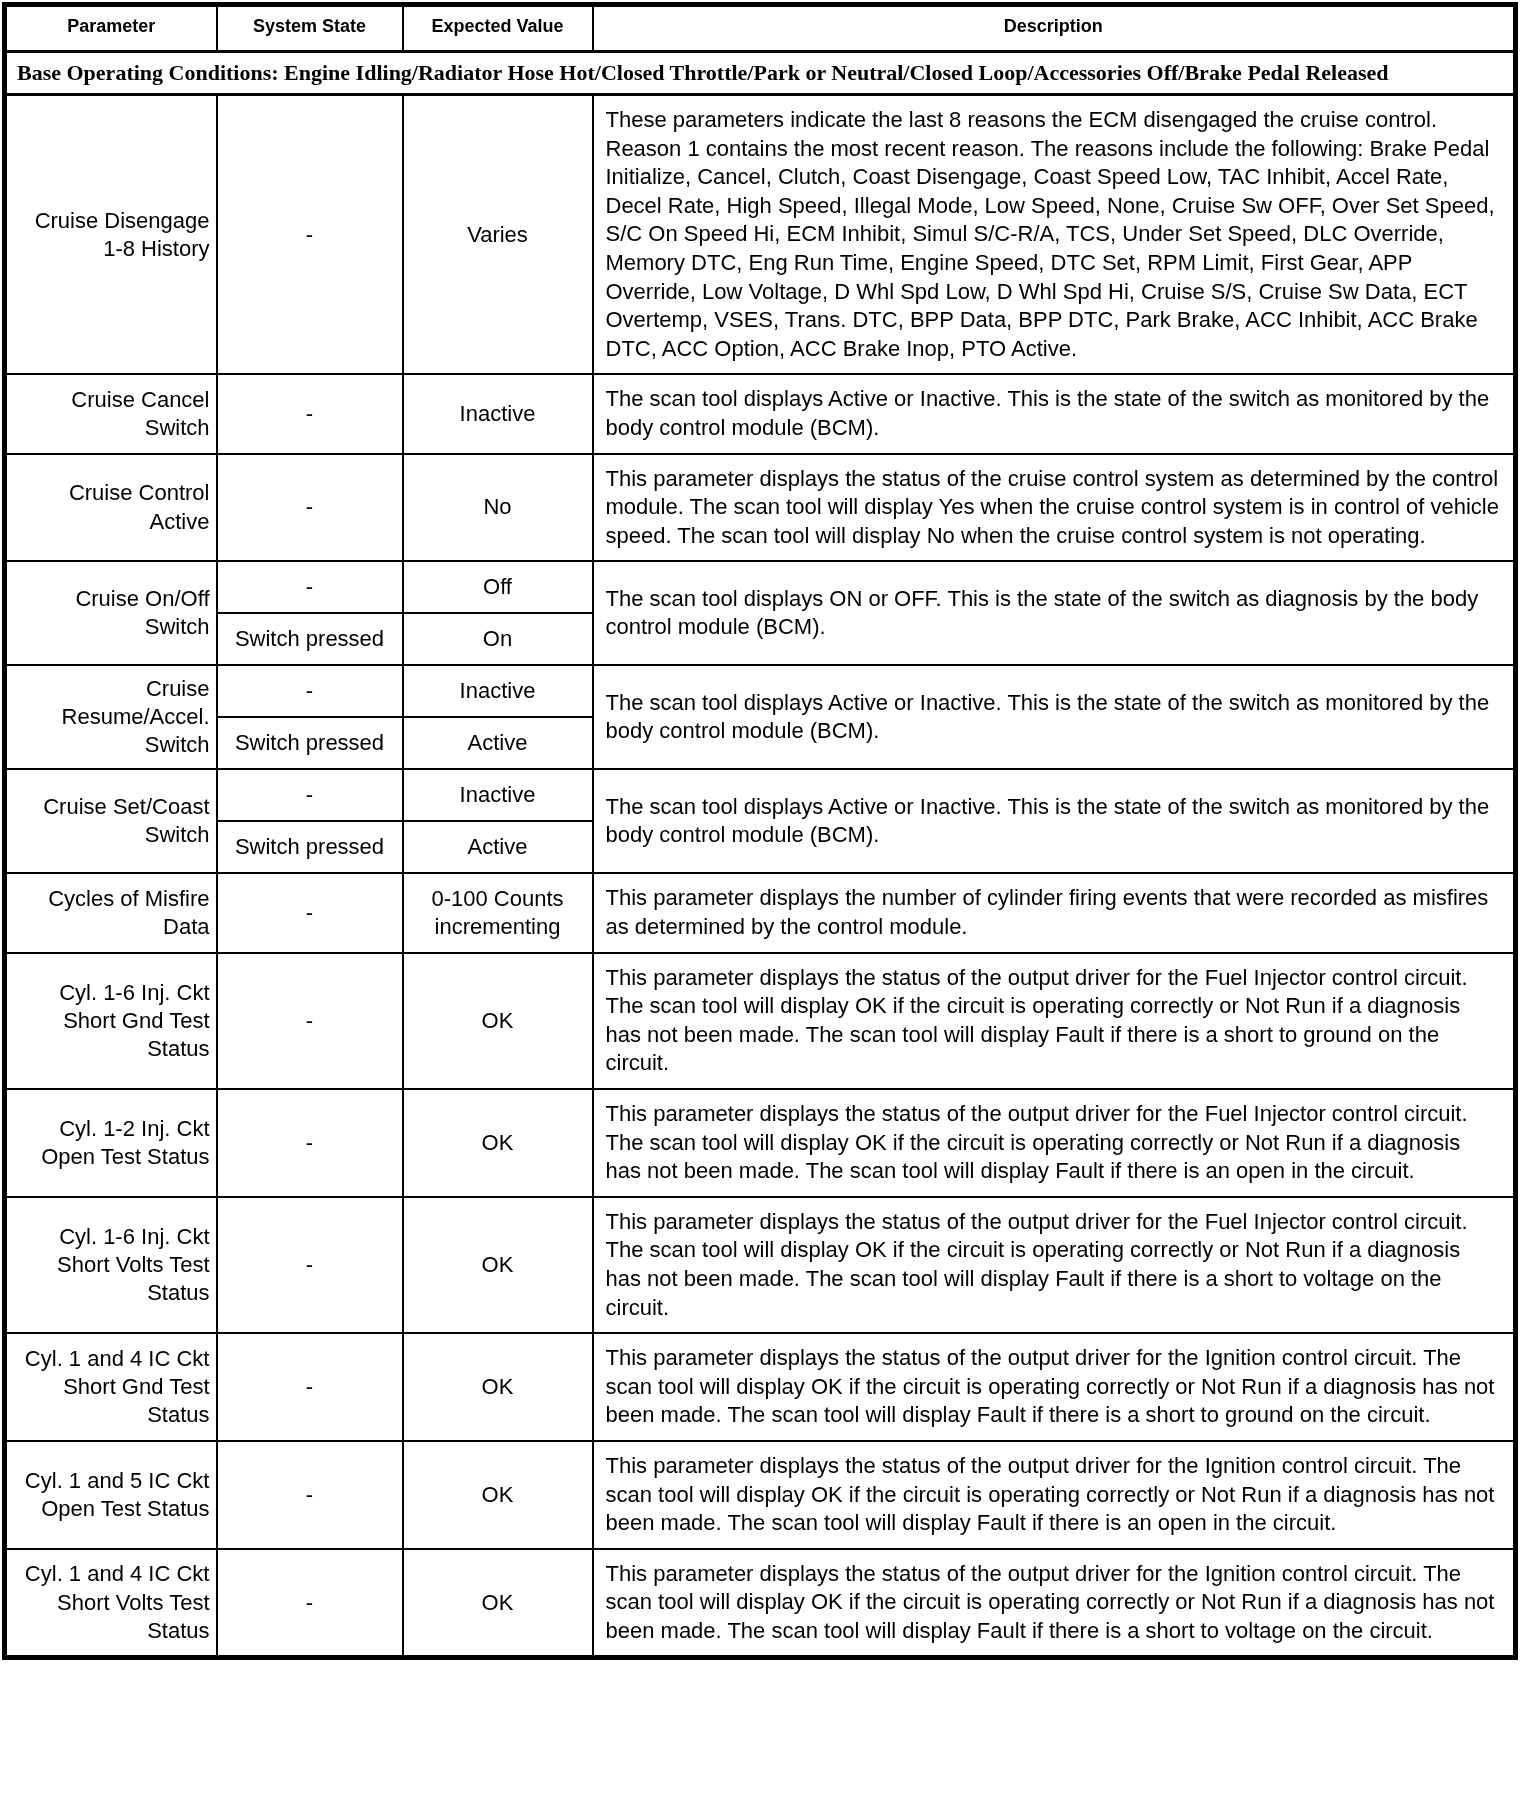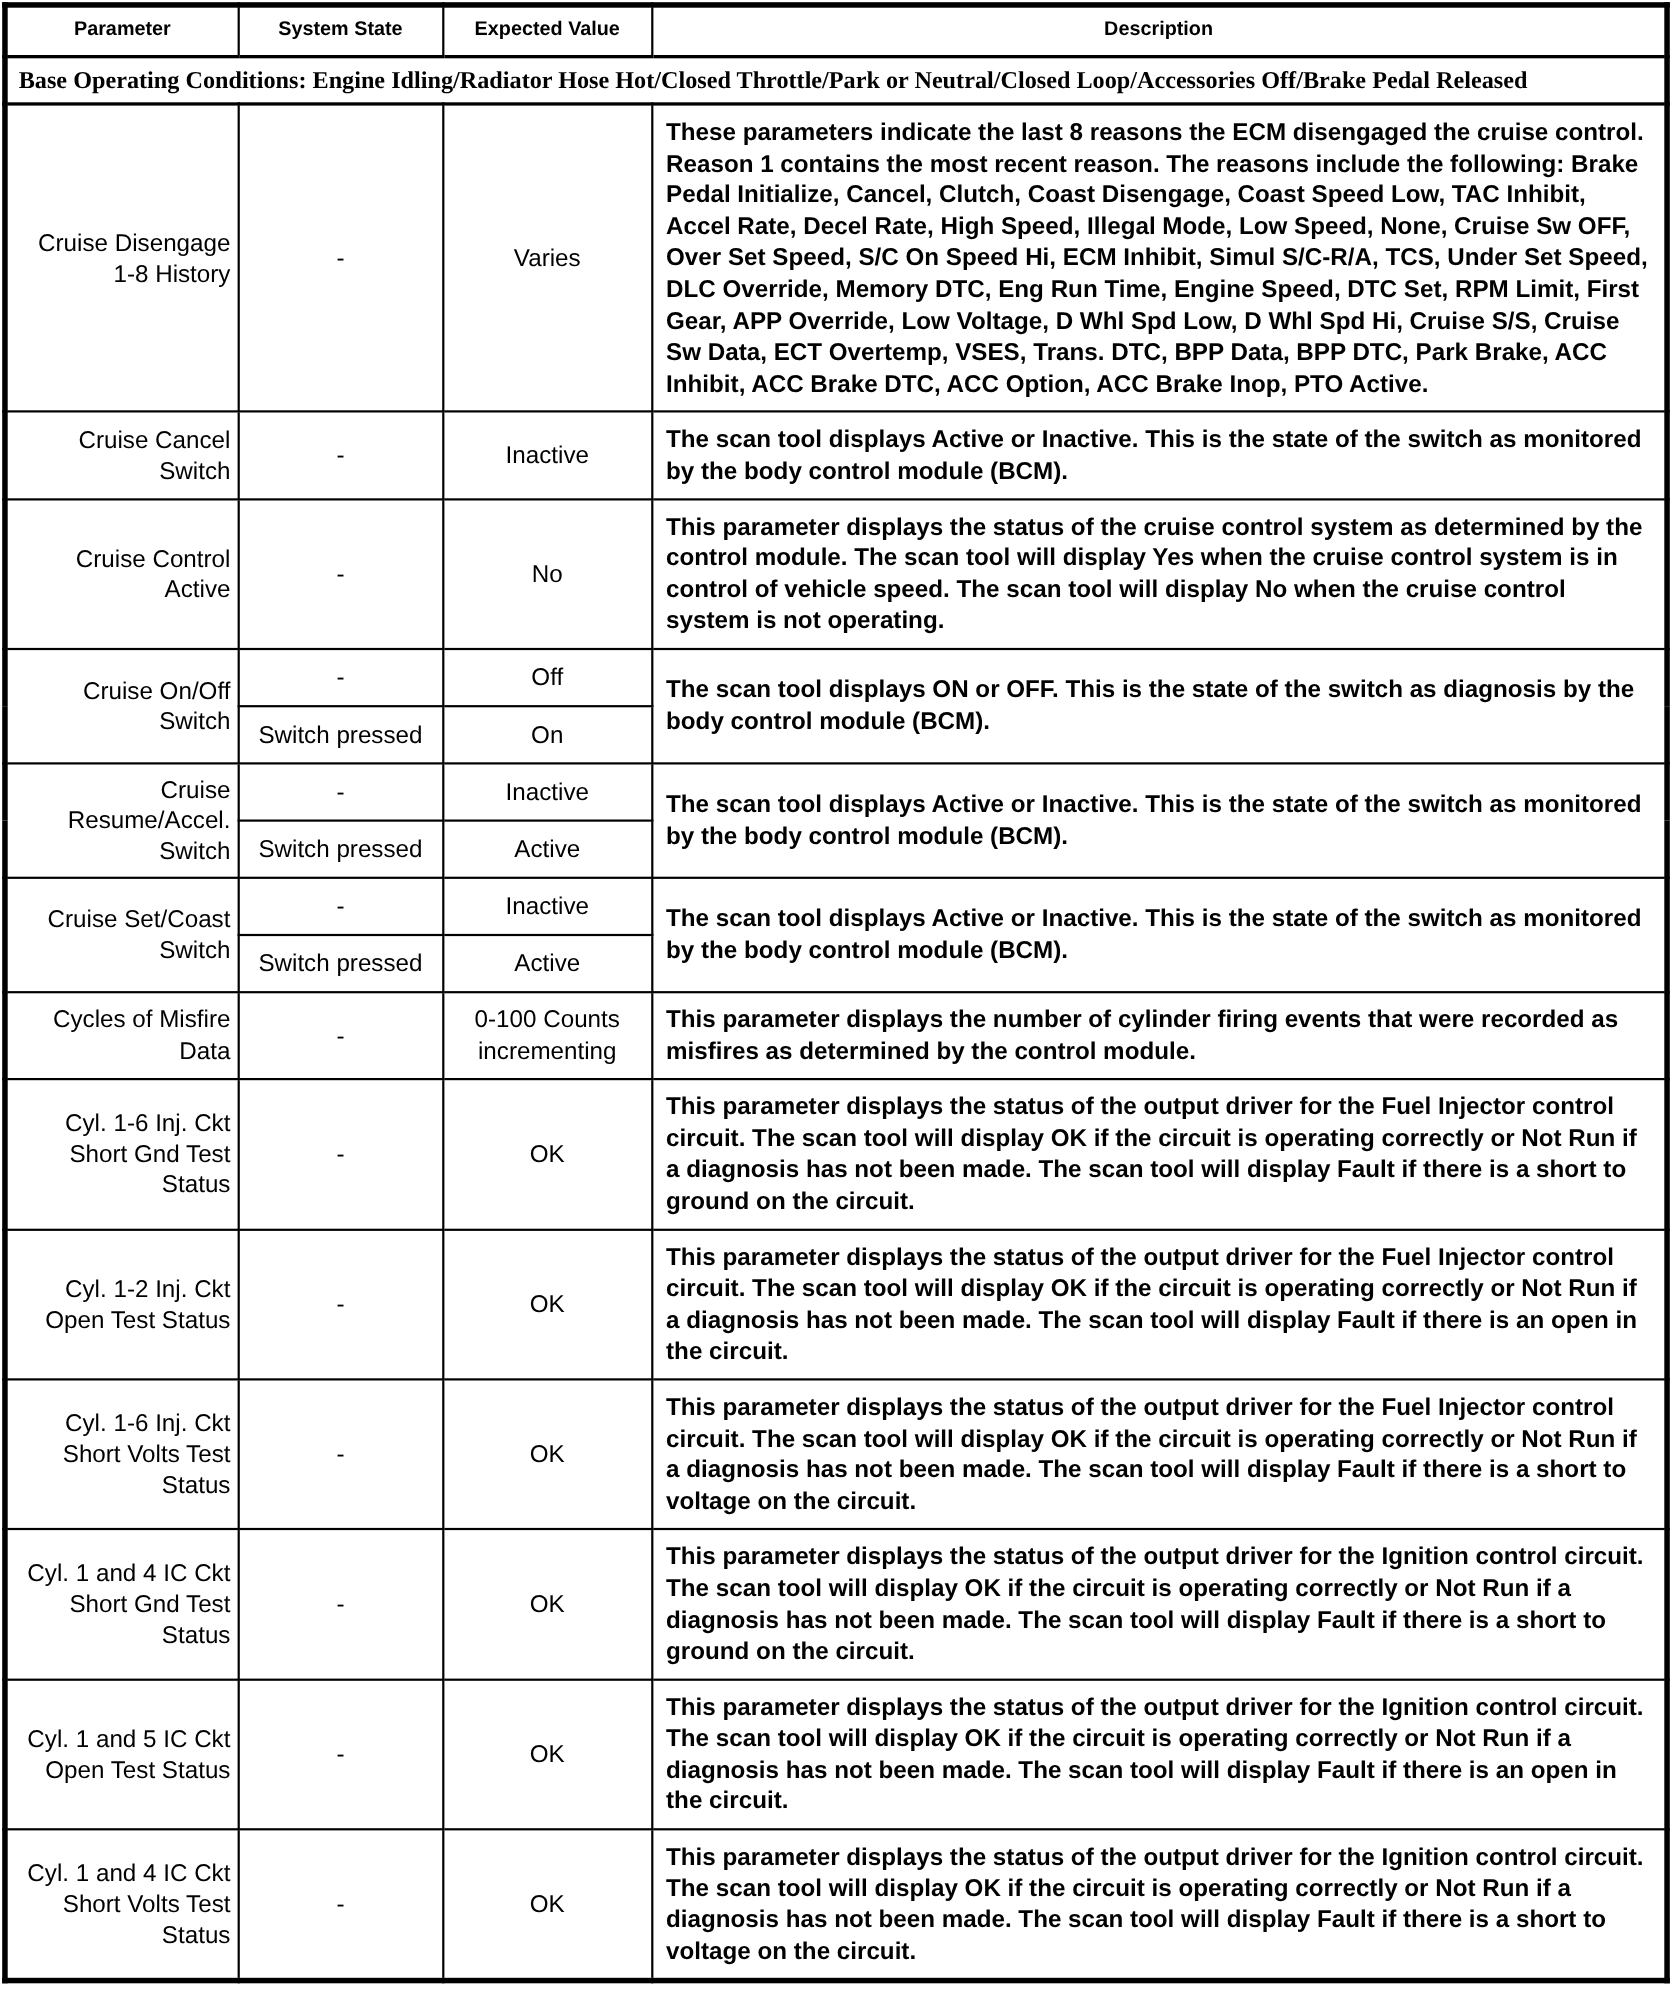--- a/index.html
+++ b/index.html
@@ -63,21 +63,20 @@
     padding: 4px 6px;
     line-height: 1.28;
     height: 42px;
   }
   td.desc {
     font-size: 22px;
     text-align: left;
     vertical-align: middle;
     padding: 10px 12px;
     line-height: 1.3;
-    font-weight: bold;
   }
 </style>
 </head>
 <body>
 
 <div class="page">
   <table class="data-table">
     <colgroup>
       <col class="c-param">
       <col class="c-state">

